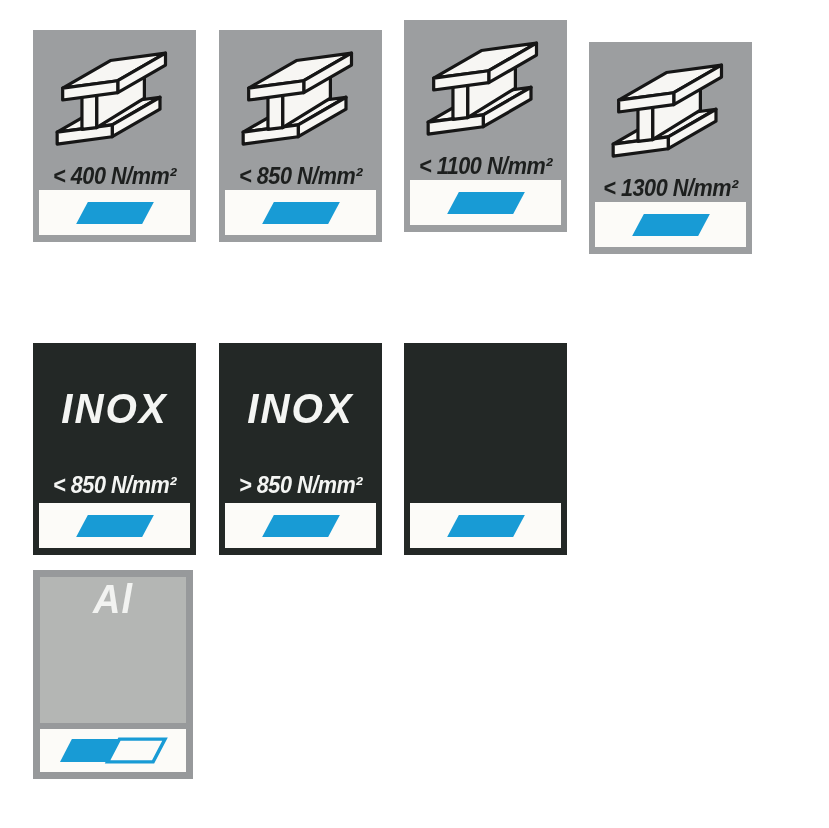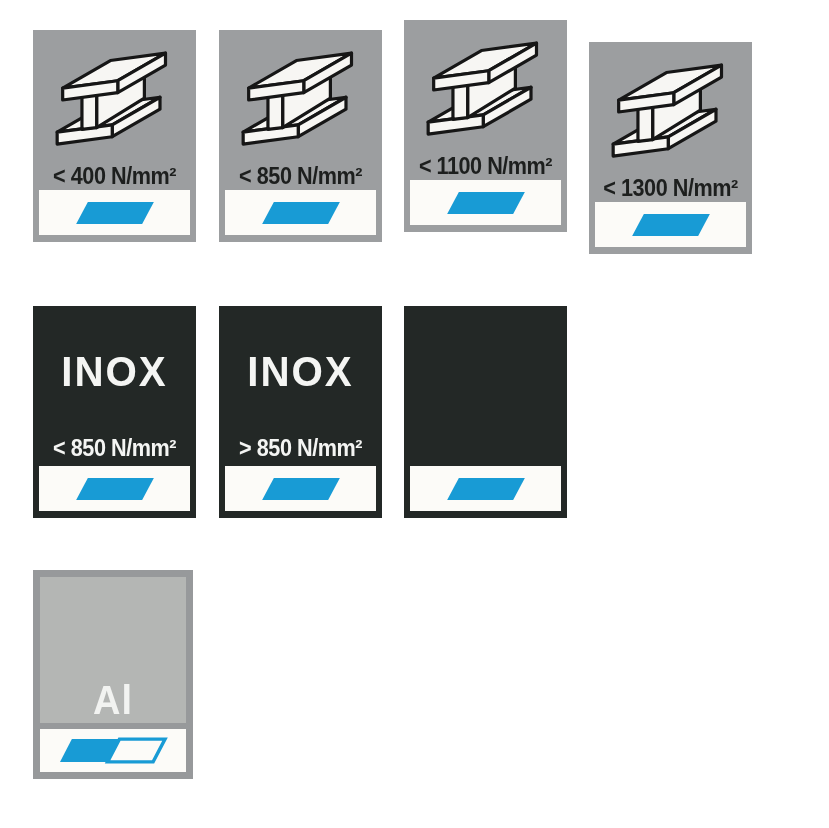--- a/index.html
+++ b/index.html
@@ -4,23 +4,24 @@
 <style>
   html,body{margin:0;padding:0;}
   body{
     width:829px;height:828px;position:relative;background:#ffffff;
     font-family:"Liberation Sans", sans-serif;
     -webkit-font-smoothing:antialiased;
   }
   .tile{
     position:absolute;width:163px;height:212px;box-sizing:border-box;
     overflow:hidden;
+    font-style:italic;
   }
   .tile.gray{background:#9c9ea0;}
-  .tile.dark{background:#232826;}
+  .tile.dark{background:#232826;margin-top:37px;}
 
   
   .strip{
     position:absolute;left:6px;right:6px;bottom:7px;height:45px;
     background:#fcfbf8;display:flex;align-items:center;justify-content:center;
   }
   .para{
     width:66px;height:22px;background:#189bd5;transform:skewX(-28deg);
   }
 
@@ -53,21 +54,21 @@
     letter-spacing:0.5px;white-space:nowrap;
     transform:scaleX(0.9);transform-origin:center;
   }
 
   
   .tile.alu{
     width:160px;height:209px;background:#97999b;border:7px solid #97999b;
     display:flex;flex-direction:column;
   }
   .alu-body{
-    flex:1;background:#b4b6b4;display:flex;align-items:flex-end;justify-content:center;
+    flex:1;background:#b4b6b4;display:flex;align-items:flex-start;justify-content:center;
   }
   .alu-label{
     font-weight:700;font-size:40px;color:#f2f3f1;letter-spacing:1px;
     transform:scaleX(0.95);
   }
   .alu-strip{
     height:43px;margin-top:6px;background:#fcfbf8;
     display:flex;align-items:center;justify-content:center;
   }
 

